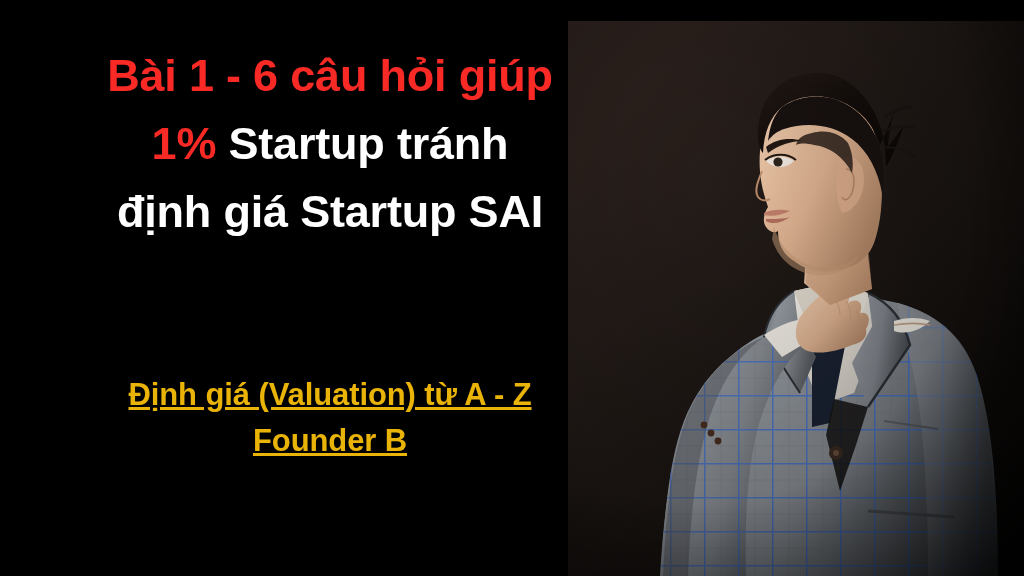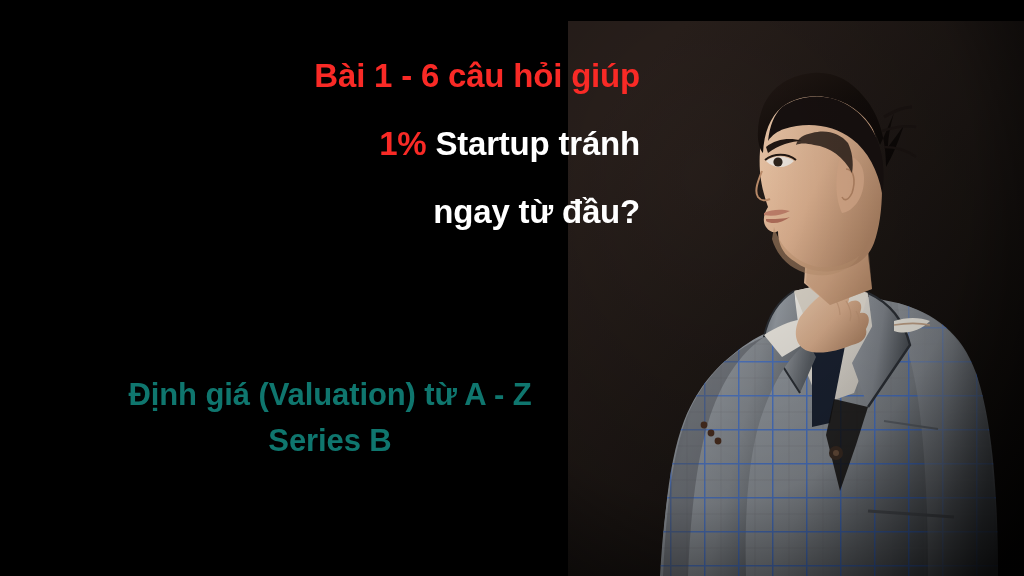--- a/index.html
+++ b/index.html
@@ -47,44 +47,44 @@
   }
 
   .title-block {
     position: absolute;
     left: 20px;
     top: 42px;
     width: 620px;
     text-align: center;
   }
   .title-line {
-    font-size: 33px;
+    font-size: 45px;
     font-weight: bold;
     line-height: 68px;
     color: #ffffff;
     letter-spacing: -0.2px;
     white-space: nowrap;
-    text-align: right;
   }
   .accent { color: #f92a26; }
 
   .subtitle-block {
     position: absolute;
     left: 20px;
     top: 372px;
     width: 620px;
     text-align: center;
   }
   .sub-line {
     font-size: 31px;
     font-weight: bold;
     line-height: 46px;
-    color: #0f766e;
+    color: #eab308;
     letter-spacing: -0.1px;
     white-space: nowrap;
+    text-decoration: underline;
   }
 </style>
 </head>
 <body>
 
 <div id="canvas">
 
   <div class="photo-panel">
     <svg class="photo-svg" viewBox="0 0 456 555" preserveAspectRatio="none">
       <defs>
@@ -276,23 +276,23 @@
 
   <div class="text-col">
 
     <div class="title-block">
       <div class="title-line">
         <span class="accent">Bài 1 - 6 câu hỏi giúp</span>
       </div>
       <div class="title-line">
         <span class="accent">1%</span><span> Startup tránh</span>
       </div>
-      <div class="title-line">ngay từ đầu?</div>
+      <div class="title-line">định giá Startup SAI</div>
     </div>
 
     <div class="subtitle-block">
       <div class="sub-line">Định giá (Valuation) từ A - Z</div>
-      <div class="sub-line">Series B</div>
+      <div class="sub-line">Founder B</div>
     </div>
 
   </div>
 
 </div>
 
 </body></html>

